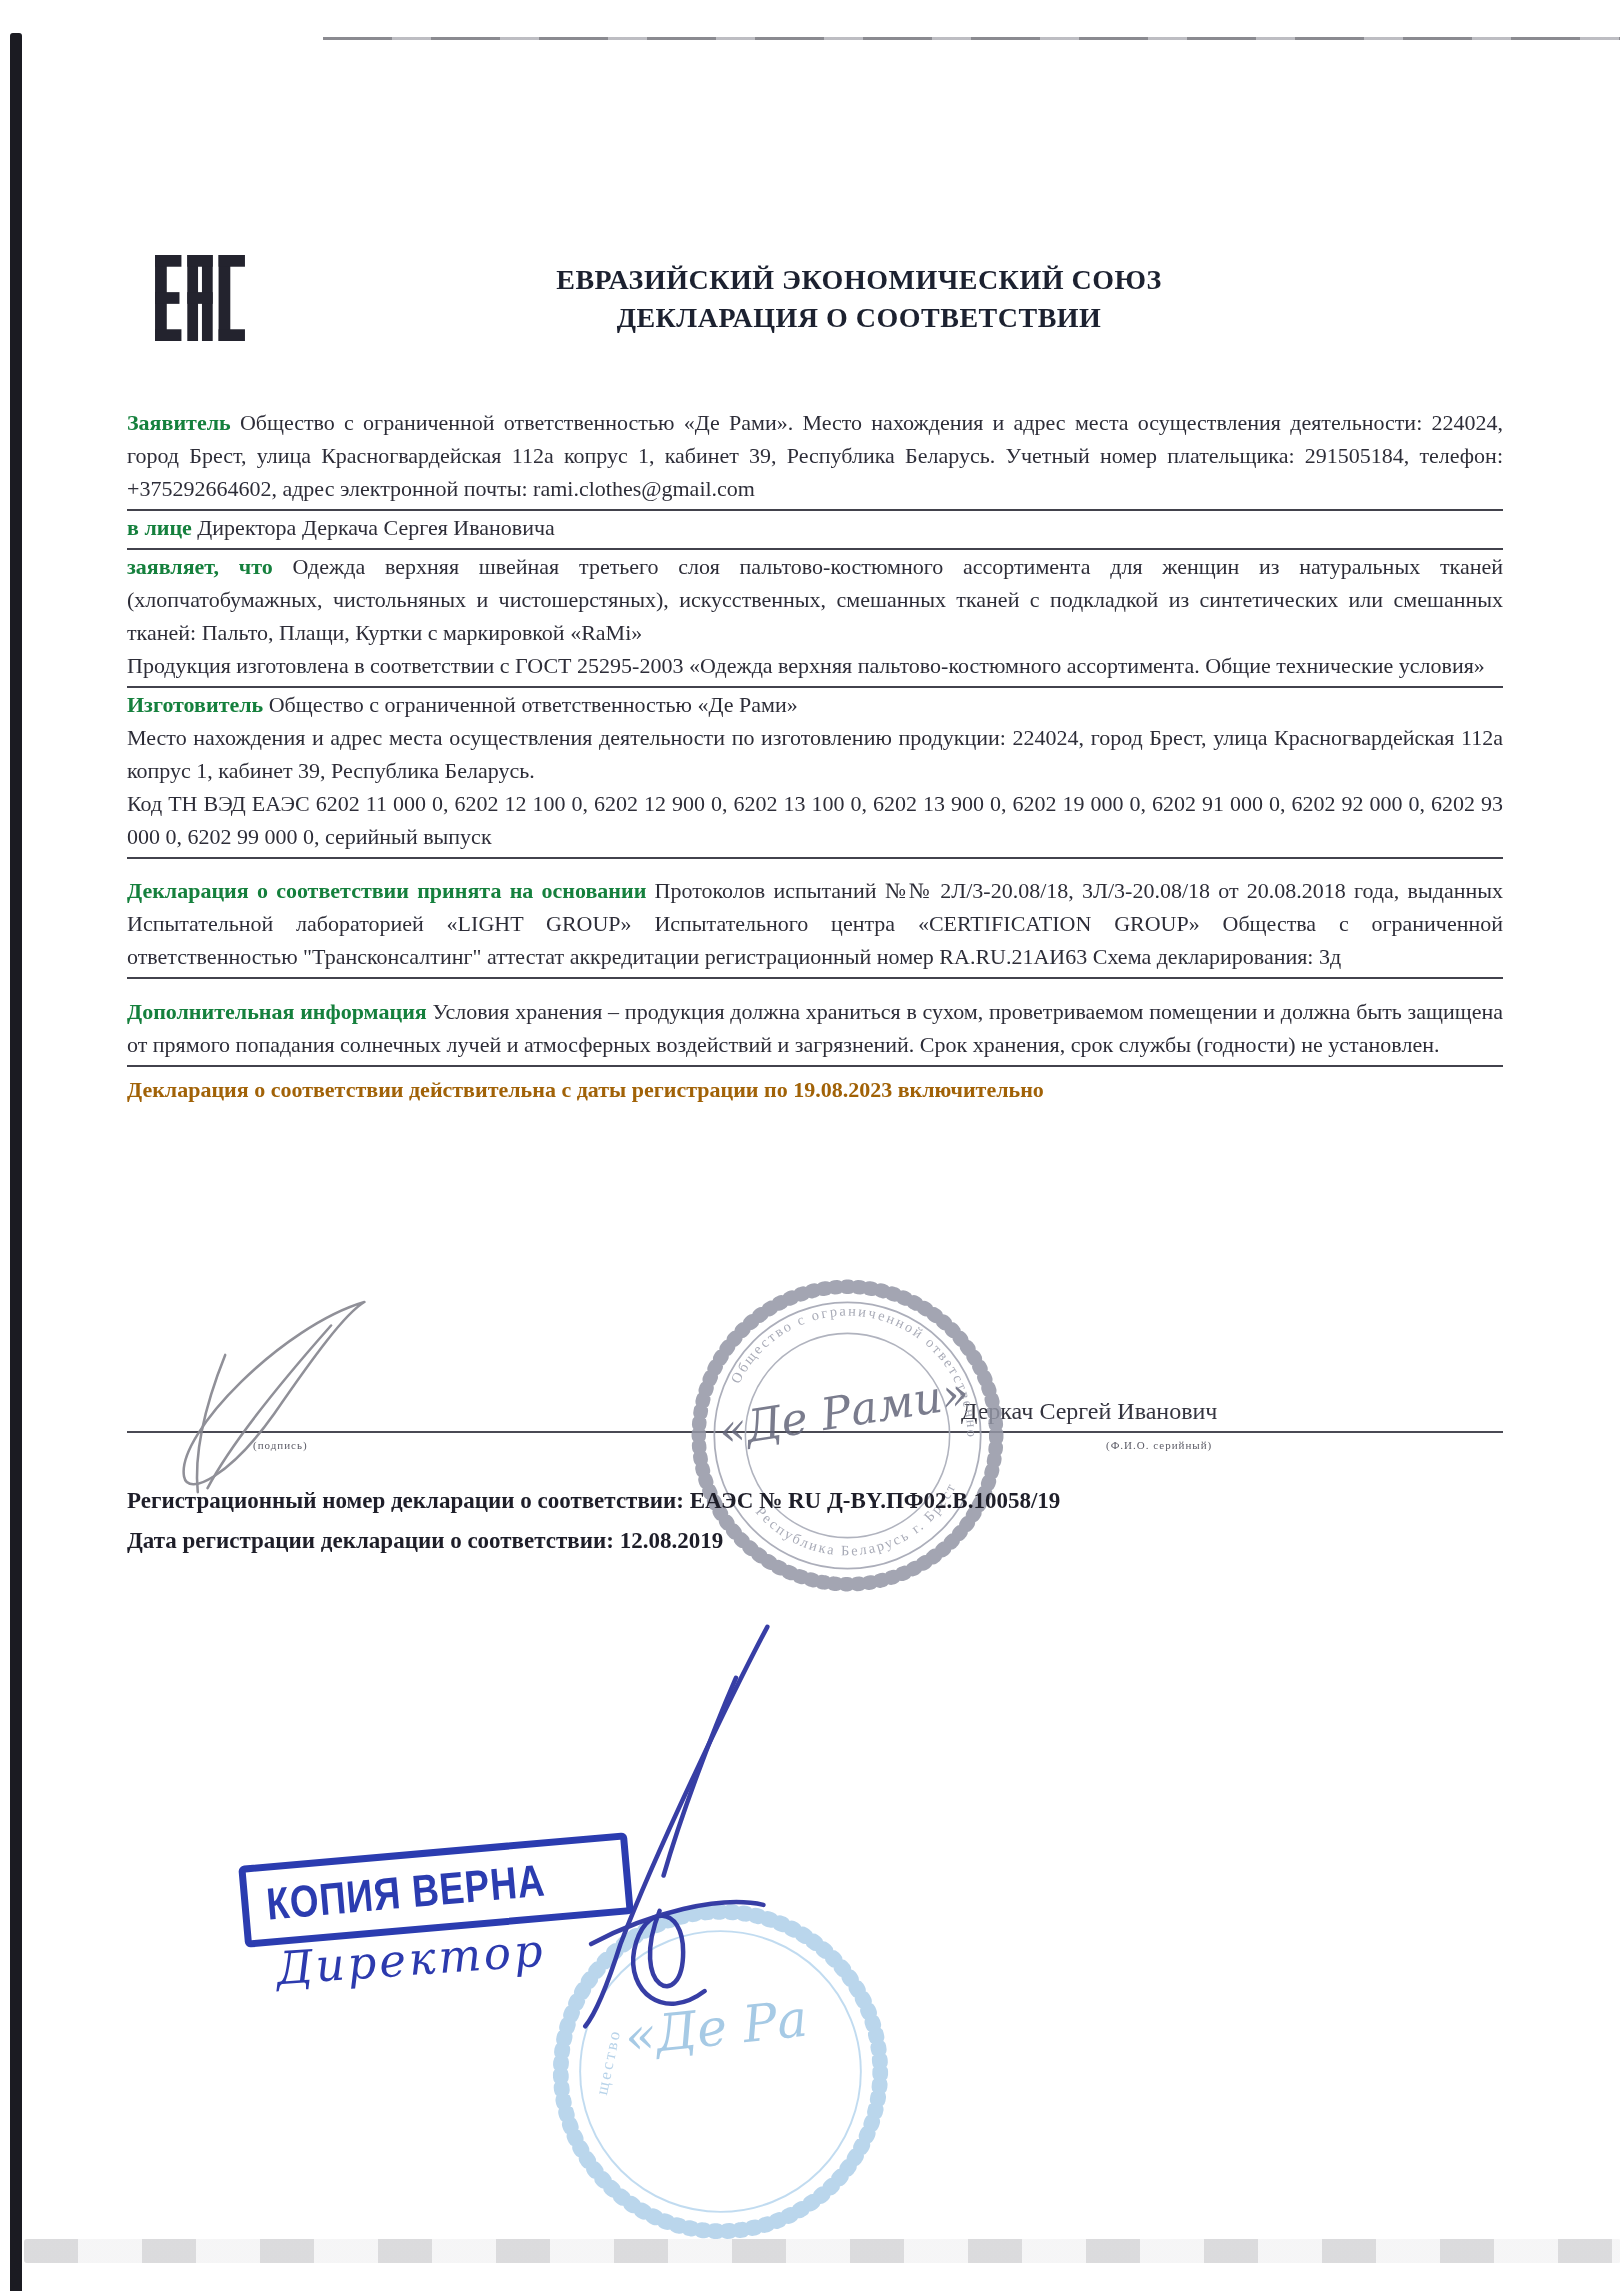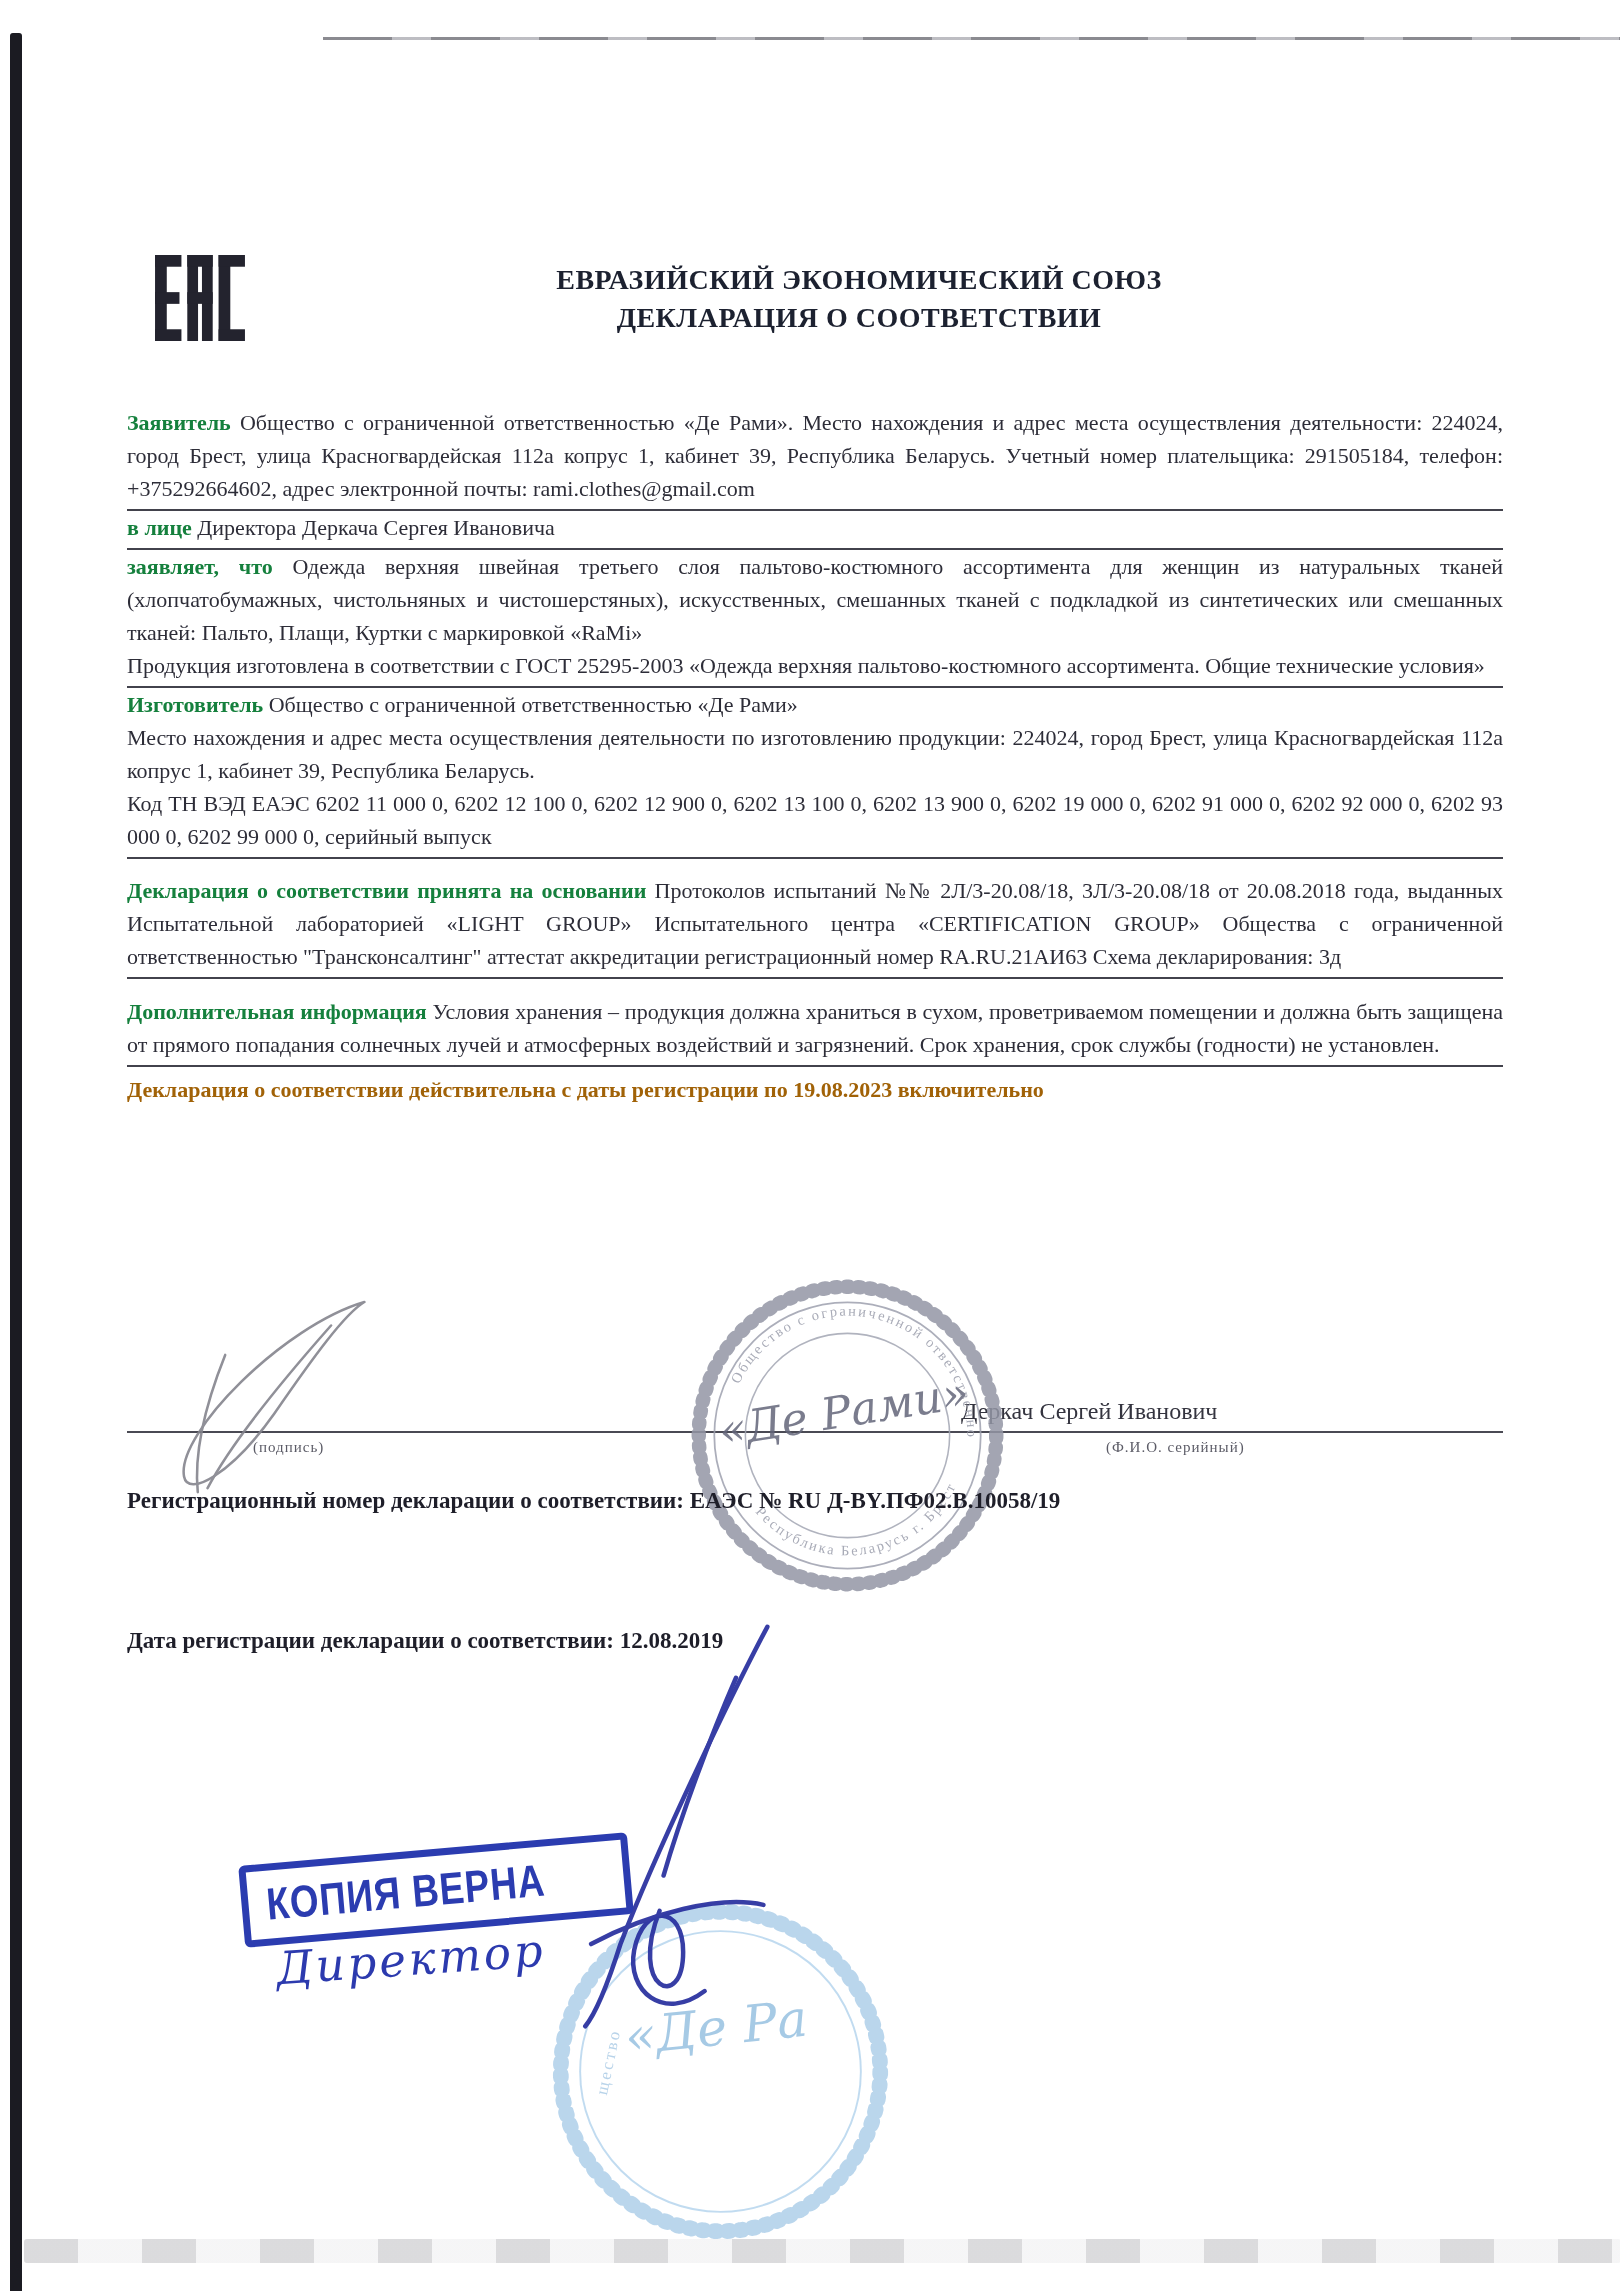--- a/index.html
+++ b/index.html
@@ -21,21 +21,21 @@
   
   .column{position:absolute;left:127px;top:406px;width:1376px;font-size:22px;line-height:33px;}
   .sec{border-bottom:2px solid #42424c;padding-bottom:3.9px;}
   .sec p{margin:0;text-align:justify;}
   .sec p.noj{text-align:left;}
   b.lead{color:#15803d;}
   .gap{margin-top:15.7px;}
   .validity{margin-top:5.9px;font-weight:700;color:#a16207;text-align:left;}
   
   .sig-line{position:absolute;left:127px;top:1431px;width:1376px;height:2px;background:#4a4a54;}
-  .sig-label{position:absolute;font-size:15px;color:#5b5b66;letter-spacing:1px;text-align:center;}
+  .sig-label{position:absolute;font-size:11px;color:#5b5b66;letter-spacing:1px;text-align:center;}
   .fio-name{position:absolute;left:961px;top:1398px;width:431px;text-align:left;font-size:24px;color:#34343f;}
   .reg-line{position:absolute;left:127px;width:1392px;font-weight:700;font-size:23px;color:#1e1e29;}
   
   .stamp-gray{position:absolute;left:681px;top:1269px;width:333px;height:333px;opacity:.85;}
   
   .sig-pencil{position:absolute;left:137px;top:1296px;width:294px;height:208px;}
   
   .copy-stamp{position:absolute;left:241px;top:1849px;transform:rotate(-5deg);
     border:7.8px solid #2b3cb0;border-radius:5.9px;padding:7.8px 17.6px;color:#2b3cb0;
     font-family:"Liberation Sans",sans-serif;font-weight:700;font-size:45px;letter-spacing:1px;}
@@ -138,21 +138,21 @@
     <text font-size="13" fill="#9a9dab" font-family="Liberation Serif,serif" letter-spacing="2">
       <textPath href="#arcTop" startOffset="14%">Общество с ограниченной ответственностью</textPath>
     </text>
     <text font-size="13" fill="#9a9dab" font-family="Liberation Serif,serif" letter-spacing="2">
       <textPath href="#arcBot" startOffset="22%">Республика Беларусь г. Брест</textPath>
     </text>
     <text x="150" y="142" text-anchor="middle" transform="rotate(-9 150 150)" font-size="40" fill="#63667a" font-family="DejaVu Serif,serif" font-style="italic">«Де Рами»</text>
   </svg>
 
   <div class="reg-line" style="top:1488px;">Регистрационный номер декларации о соответствии: ЕАЭС № RU Д-BY.ПФ02.В.10058/19</div>
-  <div class="reg-line" style="top:1628px;">Дата регистрации декларации о соответствии: 12.08.2019</div>
+  <div class="reg-line" style="top:1528px;">Дата регистрации декларации о соответствии: 12.08.2019</div>
 
   <svg class="stamp-blue" viewBox="0 0 300 300">
     <circle cx="150" cy="150" r="132" fill="none" stroke="#82b5de" stroke-width="13" stroke-dasharray="2.5 8" stroke-linecap="round"></circle>
     <circle cx="150" cy="150" r="116" fill="none" stroke="#8fbfe4" stroke-width="1.6"></circle>
     <text x="56" y="170" font-size="14" fill="#7fb0d8" font-family="Liberation Serif,serif" transform="rotate(-78 56 170)" letter-spacing="2">щество</text>
     <text x="150" y="128" text-anchor="middle" transform="rotate(-6 150 150)" font-size="42" fill="#5f9fd0" font-family="DejaVu Serif,serif" font-style="italic">«Де Ра</text>
   </svg>
 
   <svg class="sig-blue" viewBox="0 0 270 430">
     <g fill="none" stroke="#272e9e" stroke-width="4.6" stroke-linecap="round" opacity=".92">

